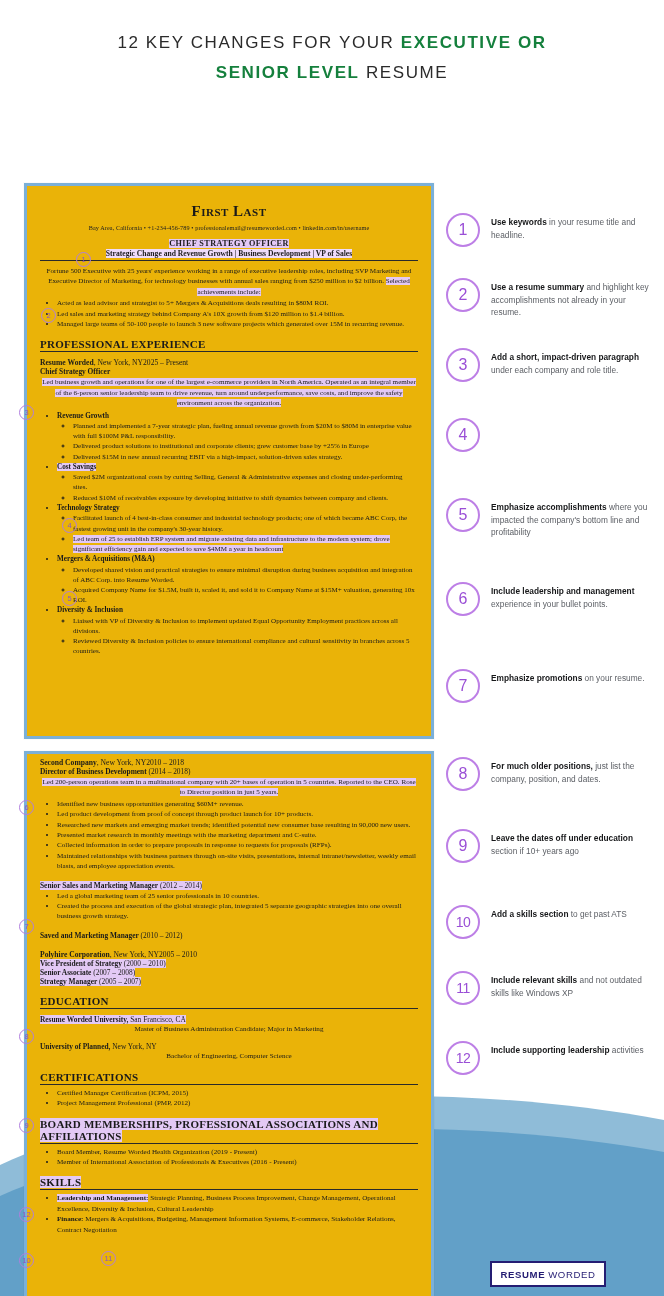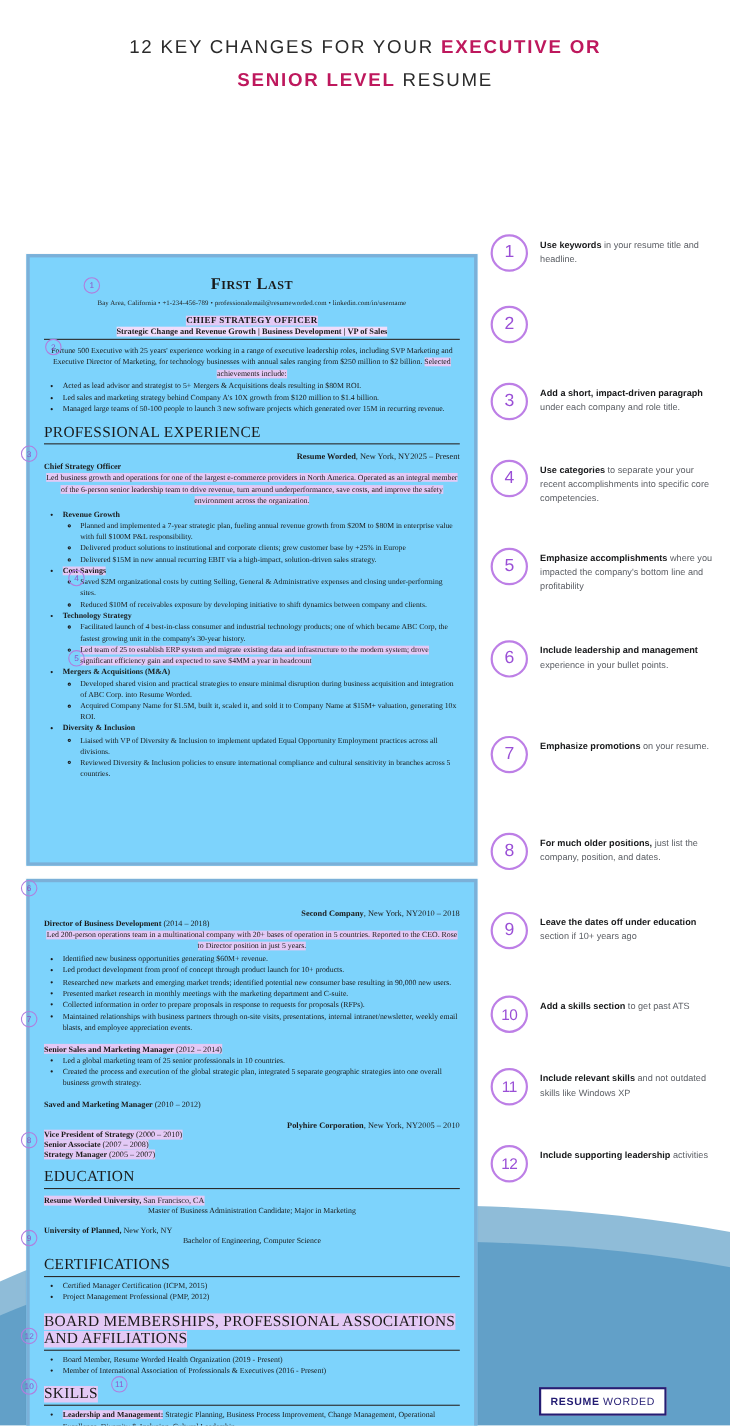--- a/index.html
+++ b/index.html
@@ -18,31 +18,30 @@
   .page-title {
     position: relative; z-index: 3;
     text-align: center;
     padding-top: 28px;
     letter-spacing: 1.6px;
     color: #2b2b2b;
     font-size: 17px;
     line-height: 30px;
     font-weight: 400;
   }
-  .page-title b { font-weight: 700; color:#be185d; }
+  .page-title b { font-weight: 700; color:#15803d; }
 
   
   .board { position:relative; z-index:3; }
 
   .resume-card {
     position:absolute;
-    background:#7dd3fc;
+    background:#eab308;
     border: 3px solid #7bb0d8;
     box-shadow: 0 0 0 1px rgba(0,0,0,0.02);
-    margin-top: 48px;
   }
   #resume-page-1 { left:24px; top:95px; width:410px; height:556px; }
   #resume-page-2 { left:24px; top:663px; width:410px; height:580px; }
 
   .resume-inner { padding: 10px 13px; font-family:"Liberation Serif", serif; color:#1a1a1a; }
 
   .r-name {
     text-align:center; font-size:15px; letter-spacing:.5px;
     font-variant: small-caps; font-weight:700; margin: 7px 0 4px;
   }
@@ -52,25 +51,25 @@
   .r-role-sub  { text-align:center; font-size:7.6px; font-weight:700; padding-bottom:2px; border-bottom:1.6px solid #2a2a2a; }
 
   .r-para { font-size:7.1px; line-height:10.4px; margin-top:5px; text-align:center; }
   ul.r-ul { margin:1px 0 0 0; padding-left:17px; }
   ul.r-ul li { font-size:7.1px; line-height:10.4px; margin:0; }
   ul.r-ul2 { margin:0; padding-left:16px; list-style-type: circle; }
   ul.r-ul2 li { font-size:7px; line-height:10.2px; }
   ul.r-ulc { list-style-type: disc; }
 
   .sec-head {
-    font-size:14px; font-weight:400; letter-spacing:.25px;
+    font-size:11px; font-weight:700; letter-spacing:.25px;
     margin:9px 0 0 0; padding-bottom:1px;
     border-bottom:1.6px solid #2a2a2a;
   }
-  .job-row { display:flex; justify-content:flex-end; font-size:7.6px; margin-top:6px; }
+  .job-row { display:flex; justify-content:flex-start; font-size:7.6px; margin-top:6px; }
   .job-co b { font-weight:700; }
   .job-title { font-size:7.4px; font-weight:700; }
   .cat { font-weight:700; font-size:7.2px; }
 
   .hl { background:#e3c9f5; }
   .hl2 { background:#efdcfb; }
 
   
   .marker {
     position:absolute; width:15px; height:15px; border-radius:50%;
@@ -182,21 +181,21 @@
         <ul class="r-ul2">
           <li>Liaised with VP of Diversity &amp; Inclusion to implement updated Equal Opportunity Employment practices across all divisions.</li>
           <li>Reviewed Diversity &amp; Inclusion policies to ensure international compliance and cultural sensitivity in branches across 5 countries.</li>
         </ul>
       </li>
     </ul>
   </div>
 </div>
 
 <div class="resume-card" id="resume-page-2">
-  <div class="resume-inner" style="padding-top:24px">
+  <div class="resume-inner" style="padding-top:4px">
 
     <div class="job-row" style="margin-top:0">
       <div class="job-co"><b>Second Company</b><span>, New York, NY</span></div>
       <div>2010 – 2018</div>
     </div>
     <div class="job-title"><span>Director of Business Development</span><span style="font-weight:400"> (2014 – 2018)</span></div>
     <div class="r-para" style="margin-top:1px"><span class="hl">Led 200-person operations team in a multinational company with 20+ bases of operation in 5 countries. Reported to the CEO. Rose to Director position in just 5 years.</span></div>
 
     <ul class="r-ul r-ulc">
       <li>Identified new business opportunities generating $60M+ revenue.</li>
@@ -262,28 +261,28 @@
 <div class="marker" style="left:101px; top:1163px;">11</div>
 <div class="marker" style="left:19px;  top:1119px;">12</div>
 
 <div class="tips">
   <div class="tip" style="height:65px">
     <div class="tip-num">1</div>
     <div class="tip-text"><b>Use keywords</b><span> in your resume title and headline.</span></div>
   </div>
   <div class="tip" style="height:70px">
     <div class="tip-num">2</div>
+    <div class="tip-text"><b>Use a resume summary</b><span> and highlight key accomplishments not already in your resume.</span></div>
   </div>
   <div class="tip" style="height:70px">
     <div class="tip-num">3</div>
     <div class="tip-text"><b>Add a short, impact-driven paragraph</b><span> under each company and role title.</span></div>
   </div>
   <div class="tip" style="height:80px">
     <div class="tip-num">4</div>
-    <div class="tip-text"><b>Use categories</b><span> to separate your your recent accomplishments into specific core competencies.</span></div>
   </div>
   <div class="tip" style="height:84px">
     <div class="tip-num">5</div>
     <div class="tip-text"><b>Emphasize accomplishments</b><span> where you impacted the company's bottom line and profitability</span></div>
   </div>
   <div class="tip" style="height:87px">
     <div class="tip-num">6</div>
     <div class="tip-text"><b>Include leadership and management</b><span> experience in your bullet points.</span></div>
   </div>
   <div class="tip" style="height:88px">

